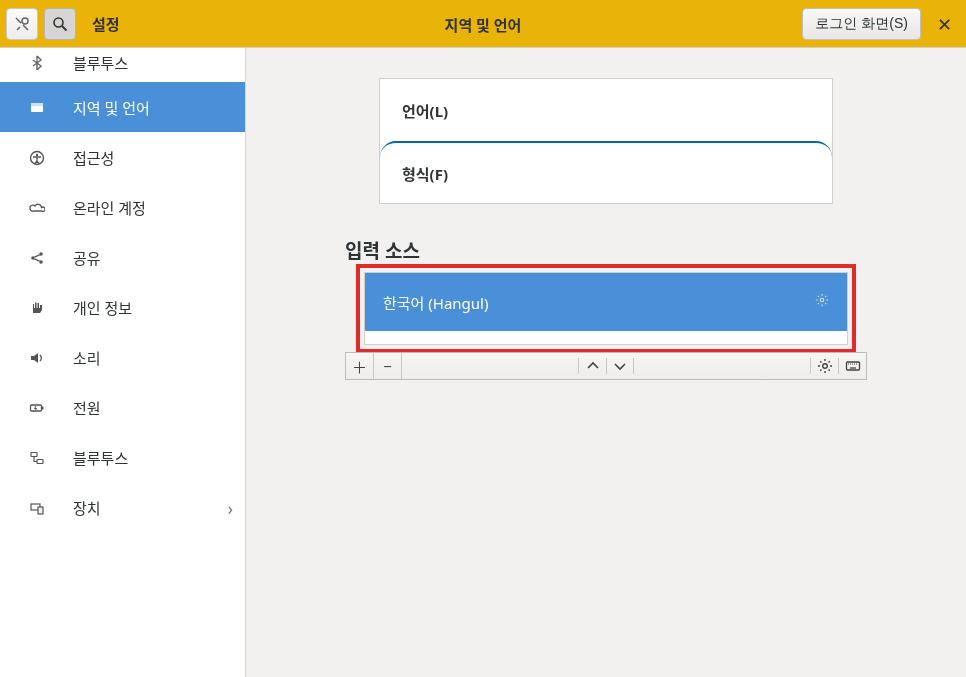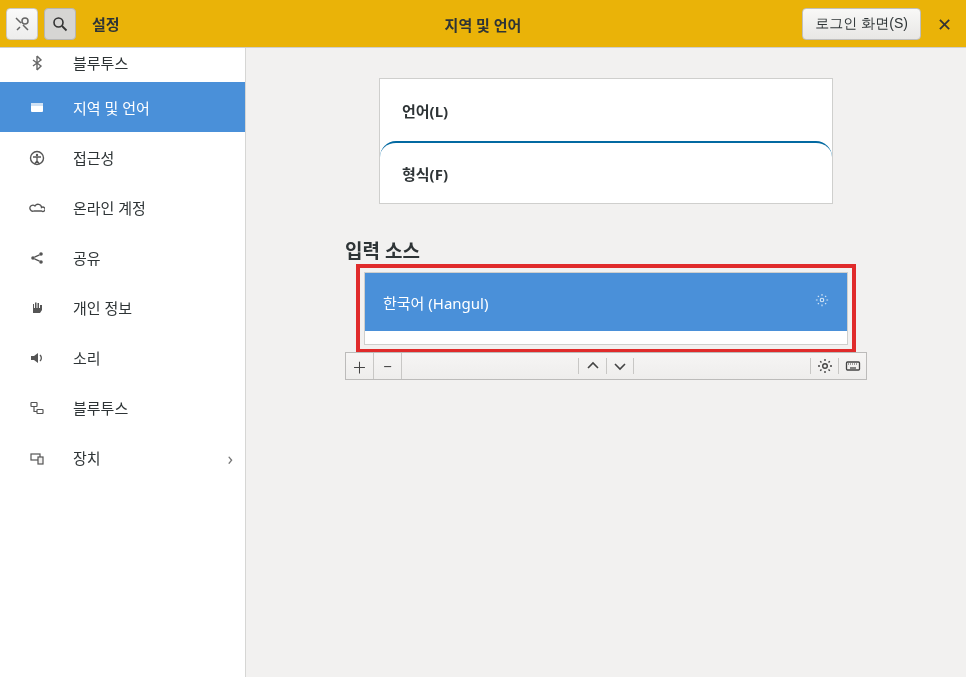--- a/index.html
+++ b/index.html
@@ -266,20 +266,30 @@
     <div class="side-item">
       <span class="sicon">
         <svg viewBox="0 0 16 16">
             <path d="M2 6 L5 6 L9 3 L9 13 L5 10 L2 10 Z" fill="#555"></path>
             <path d="M11 5 A4 4 0 0 1 11 11" stroke="#555" stroke-width="1.3" fill="none"></path>
           </svg>
       </span>
       <span class="label">소리</span>
     </div>
 
+    <div class="side-item">
+      <span class="sicon">
+        <svg viewBox="0 0 16 16">
+            <rect x="1.5" y="5" width="11" height="6" rx="1" stroke="#555" stroke-width="1.3" fill="none"></rect>
+            <rect x="13" y="6.5" width="1.5" height="3" fill="#555"></rect>
+            <path d="M7 6 L5.5 8.5 L7.5 8.5 L6 11" stroke="#555" stroke-width="1" fill="none"></path>
+          </svg>
+      </span>
+      <span class="label">전원</span>
+    </div>
 
     <div class="side-item">
       <span class="sicon">
         <svg viewBox="0 0 16 16">
             <rect x="2" y="2.5" width="6" height="4" rx="0.5" stroke="#555" stroke-width="1.2" fill="none"></rect>
             <rect x="8" y="9.5" width="6" height="4" rx="0.5" stroke="#555" stroke-width="1.2" fill="none"></rect>
             <path d="M5 6.5 L5 11.5 L8 11.5" stroke="#555" stroke-width="1.2" fill="none"></path>
           </svg>
       </span>
       <span class="label">블루투스</span>

